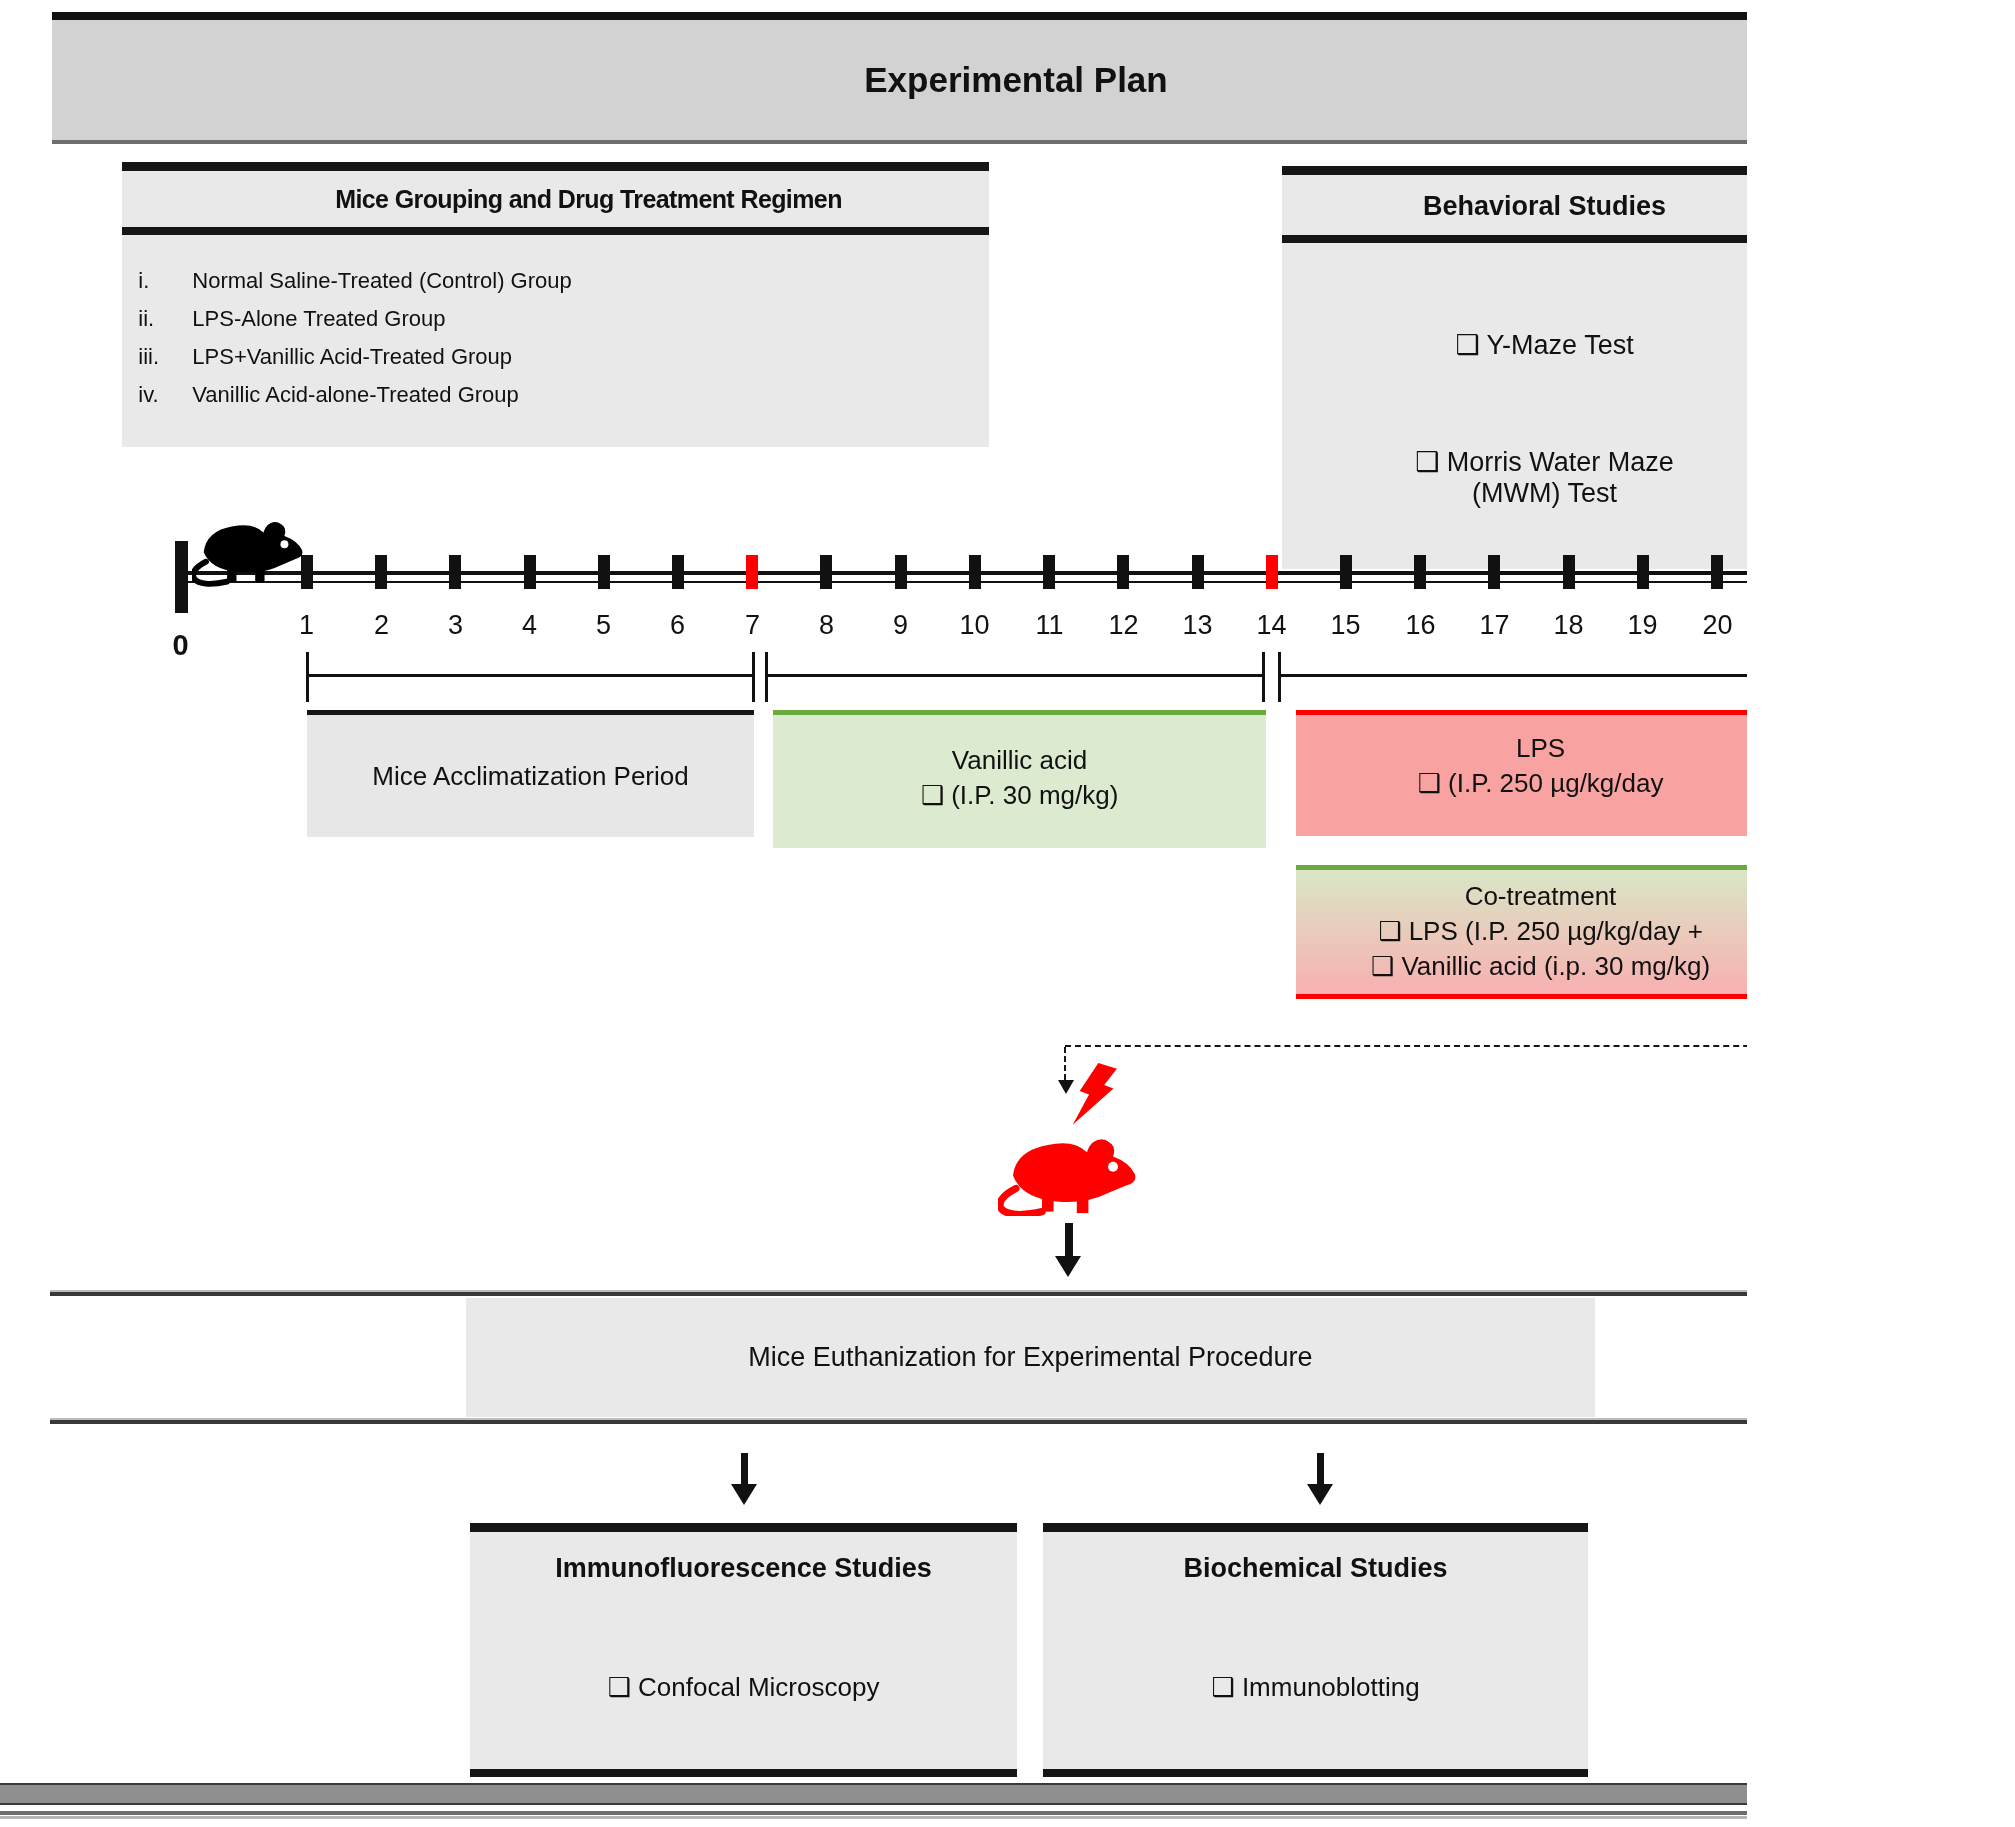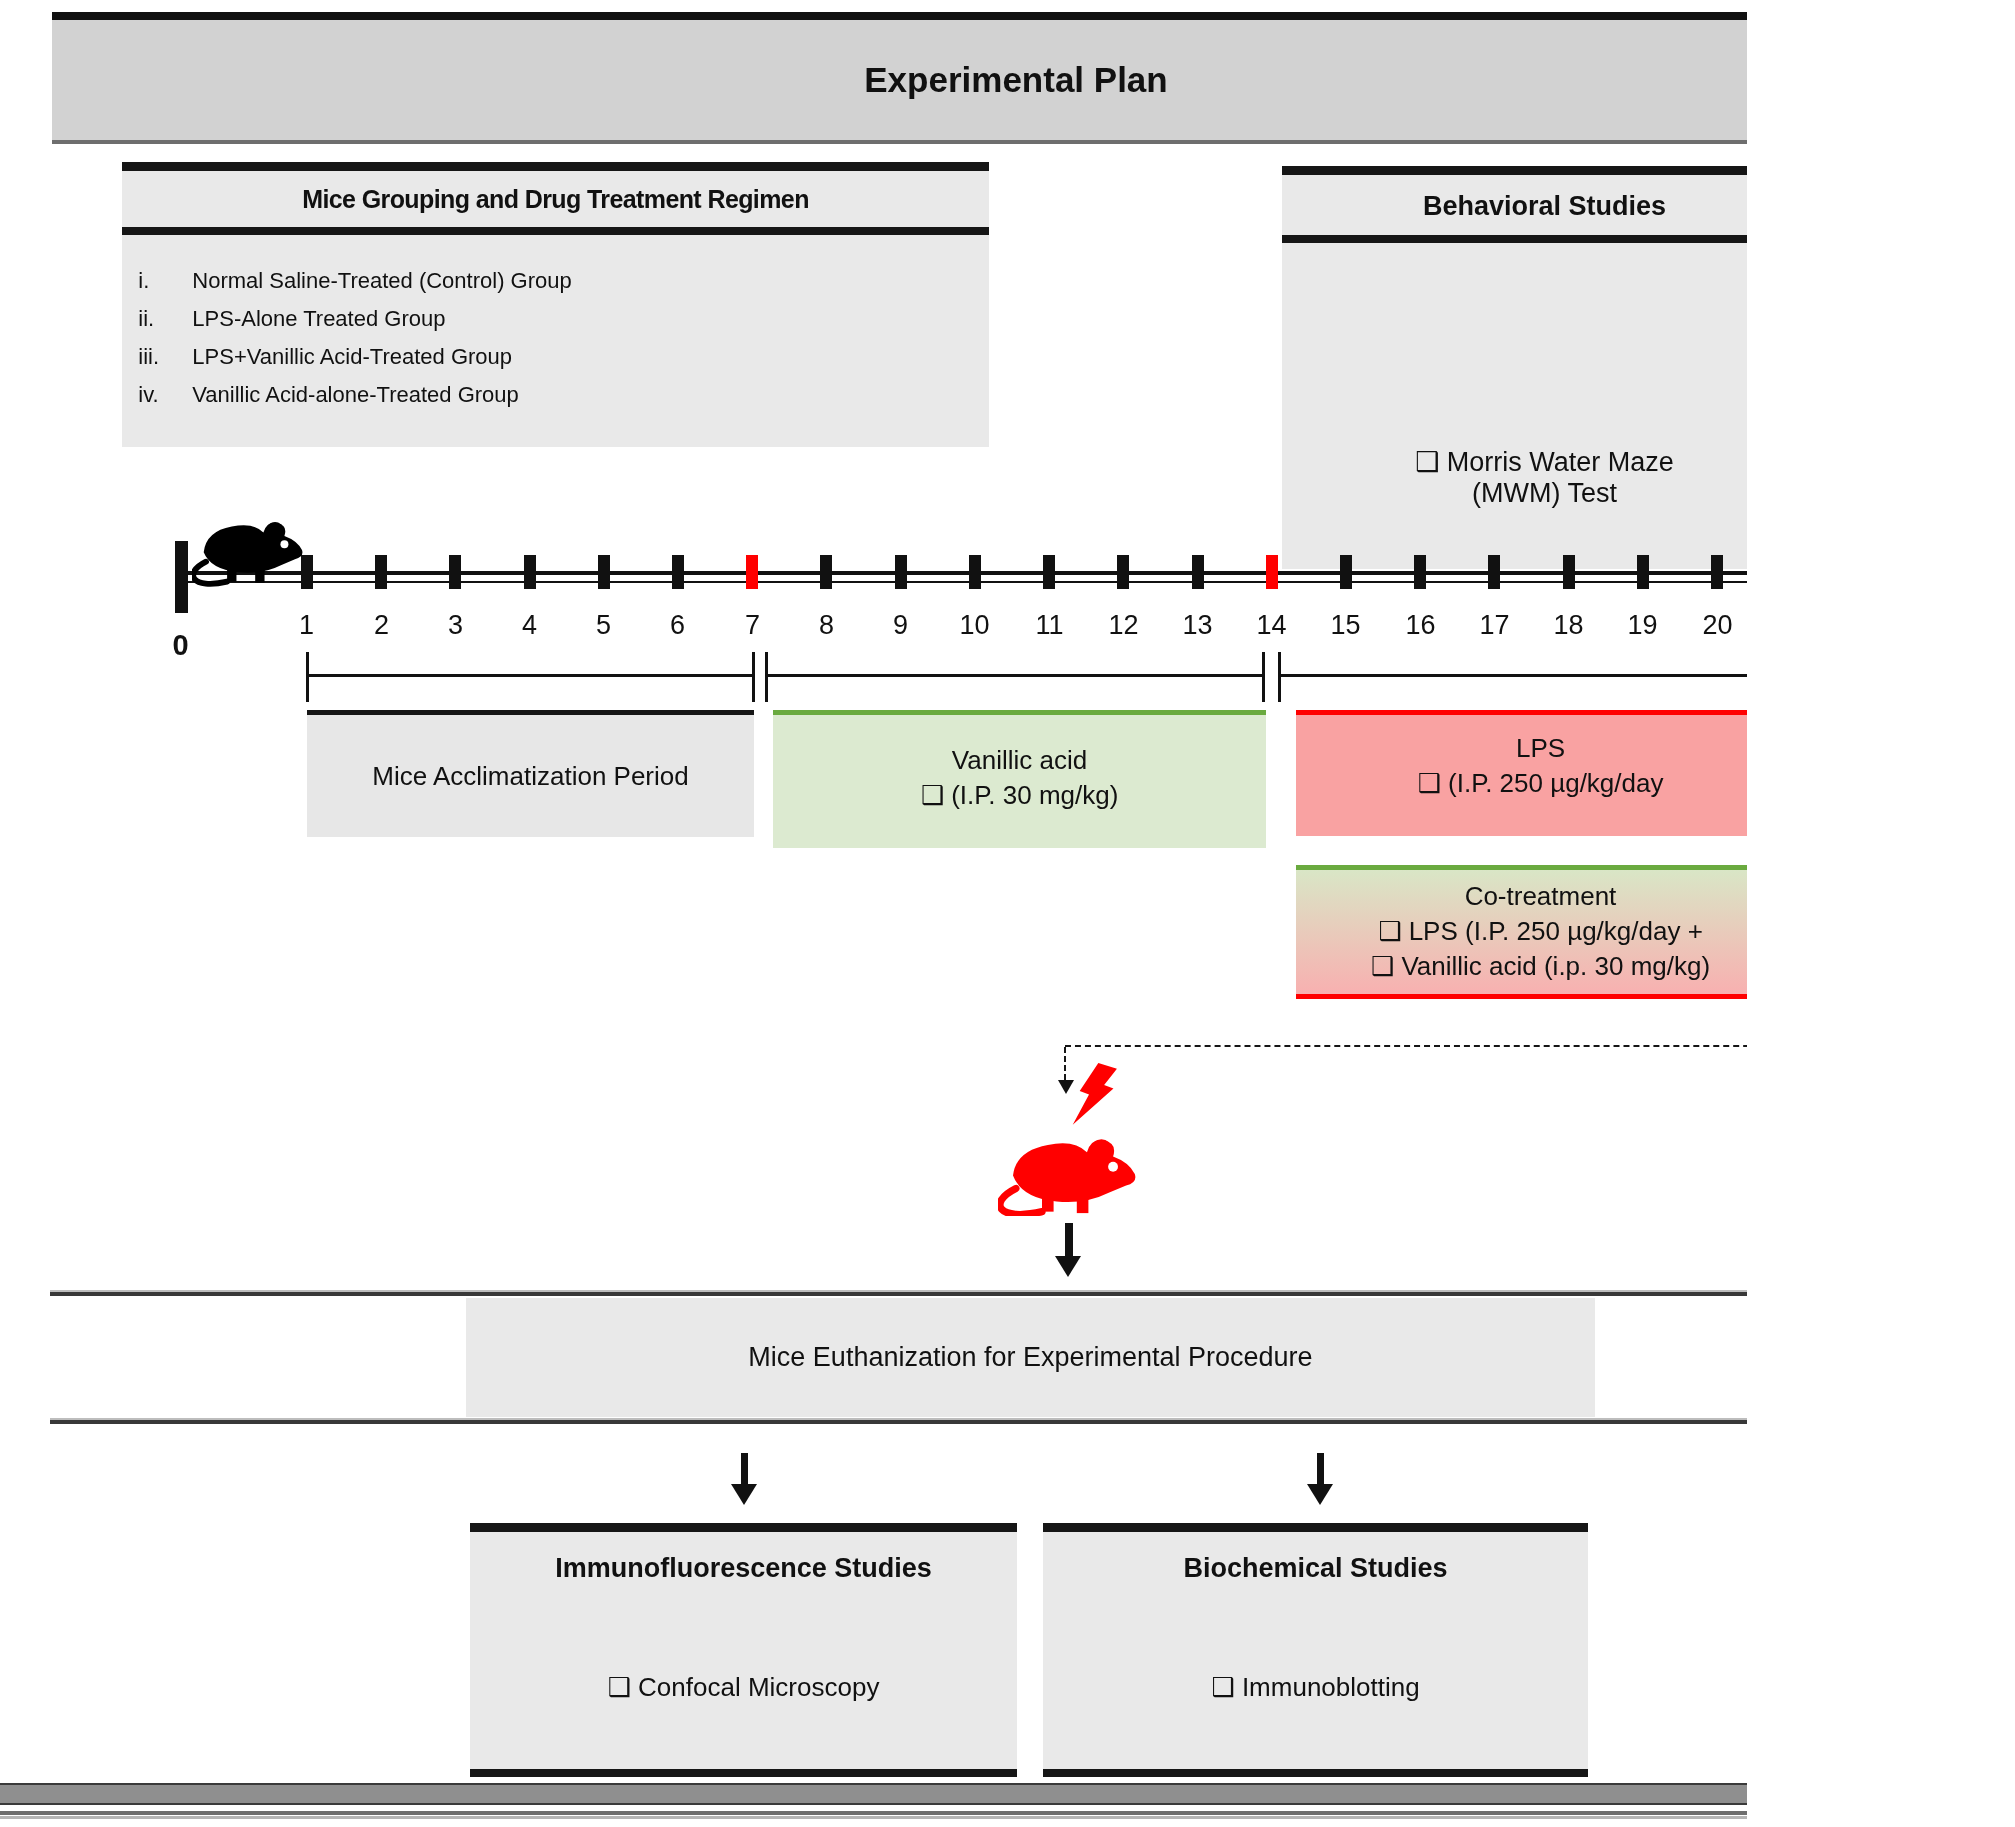--- a/index.html
+++ b/index.html
@@ -66,34 +66,38 @@
 
 <div class="page">
 
   <div class="abs top-bar"></div>
   <div class="abs title-band">
     <div class="t">Experimental Plan</div>
   </div>
 
   <div class="abs panel" style="left:122px;top:162px;width:867px;height:285px;">
     <div class="abs blackbar" style="left:0;top:0;width:100%;height:9.3px;"></div>
-    <div class="abs group-header center" style="left:0;top:23px;width:100%;">Mice Grouping and Drug Treatment Regimen</div>
+    <div class="abs group-header center" style="left:0;top:23px;width:100%;padding-left:33px;">Mice Grouping and Drug Treatment Regimen</div>
     <div class="abs blackbar" style="left:0;top:65px;width:100%;height:8.2px;"></div>
     <div class="abs" style="left:16.3px;top:100px;width:834px;">
       <div class="group-item"><span class="roman">i.</span><span>Normal Saline-Treated (Control) Group</span></div>
       <div class="group-item"><span class="roman">ii.</span><span>LPS-Alone Treated Group</span></div>
       <div class="group-item"><span class="roman">iii.</span><span>LPS+Vanillic Acid-Treated Group</span></div>
       <div class="group-item"><span class="roman">iv.</span><span>Vanillic Acid-alone-Treated Group</span></div>
     </div>
   </div>
 
   <div class="abs panel" style="left:1282px;top:166px;width:525px;height:403px;">
     <div class="abs blackbar" style="left:0;top:0;width:100%;height:9.3px;"></div>
     <div class="abs group-header center" style="left:0;top:24.5px;width:100%;font-size:27px;letter-spacing:0;">Behavioral Studies</div>
     <div class="abs blackbar" style="left:0;top:69px;width:100%;height:8.2px;"></div>
+    <div class="abs beh-item center" style="left:0;top:163px;width:100%;">
+      <span>❑</span>
+      <span>Y-Maze Test</span>
+    </div>
     <div class="abs beh-item center" style="left:0;top:280px;width:100%;">
       <span>❑</span>
       <span>Morris Water Maze</span>
       <div>(MWM) Test</div>
     </div>
   </div>
 
   <div class="abs cap" style="left:175px;top:541px;width:13px;height:72px;"></div>
   <div class="abs cap" style="left:1868px;top:552px;width:15px;height:65px;"></div>
   <div class="abs tl-line" style="left:182px;top:571px;width:1691px;height:3.5px;"></div>

